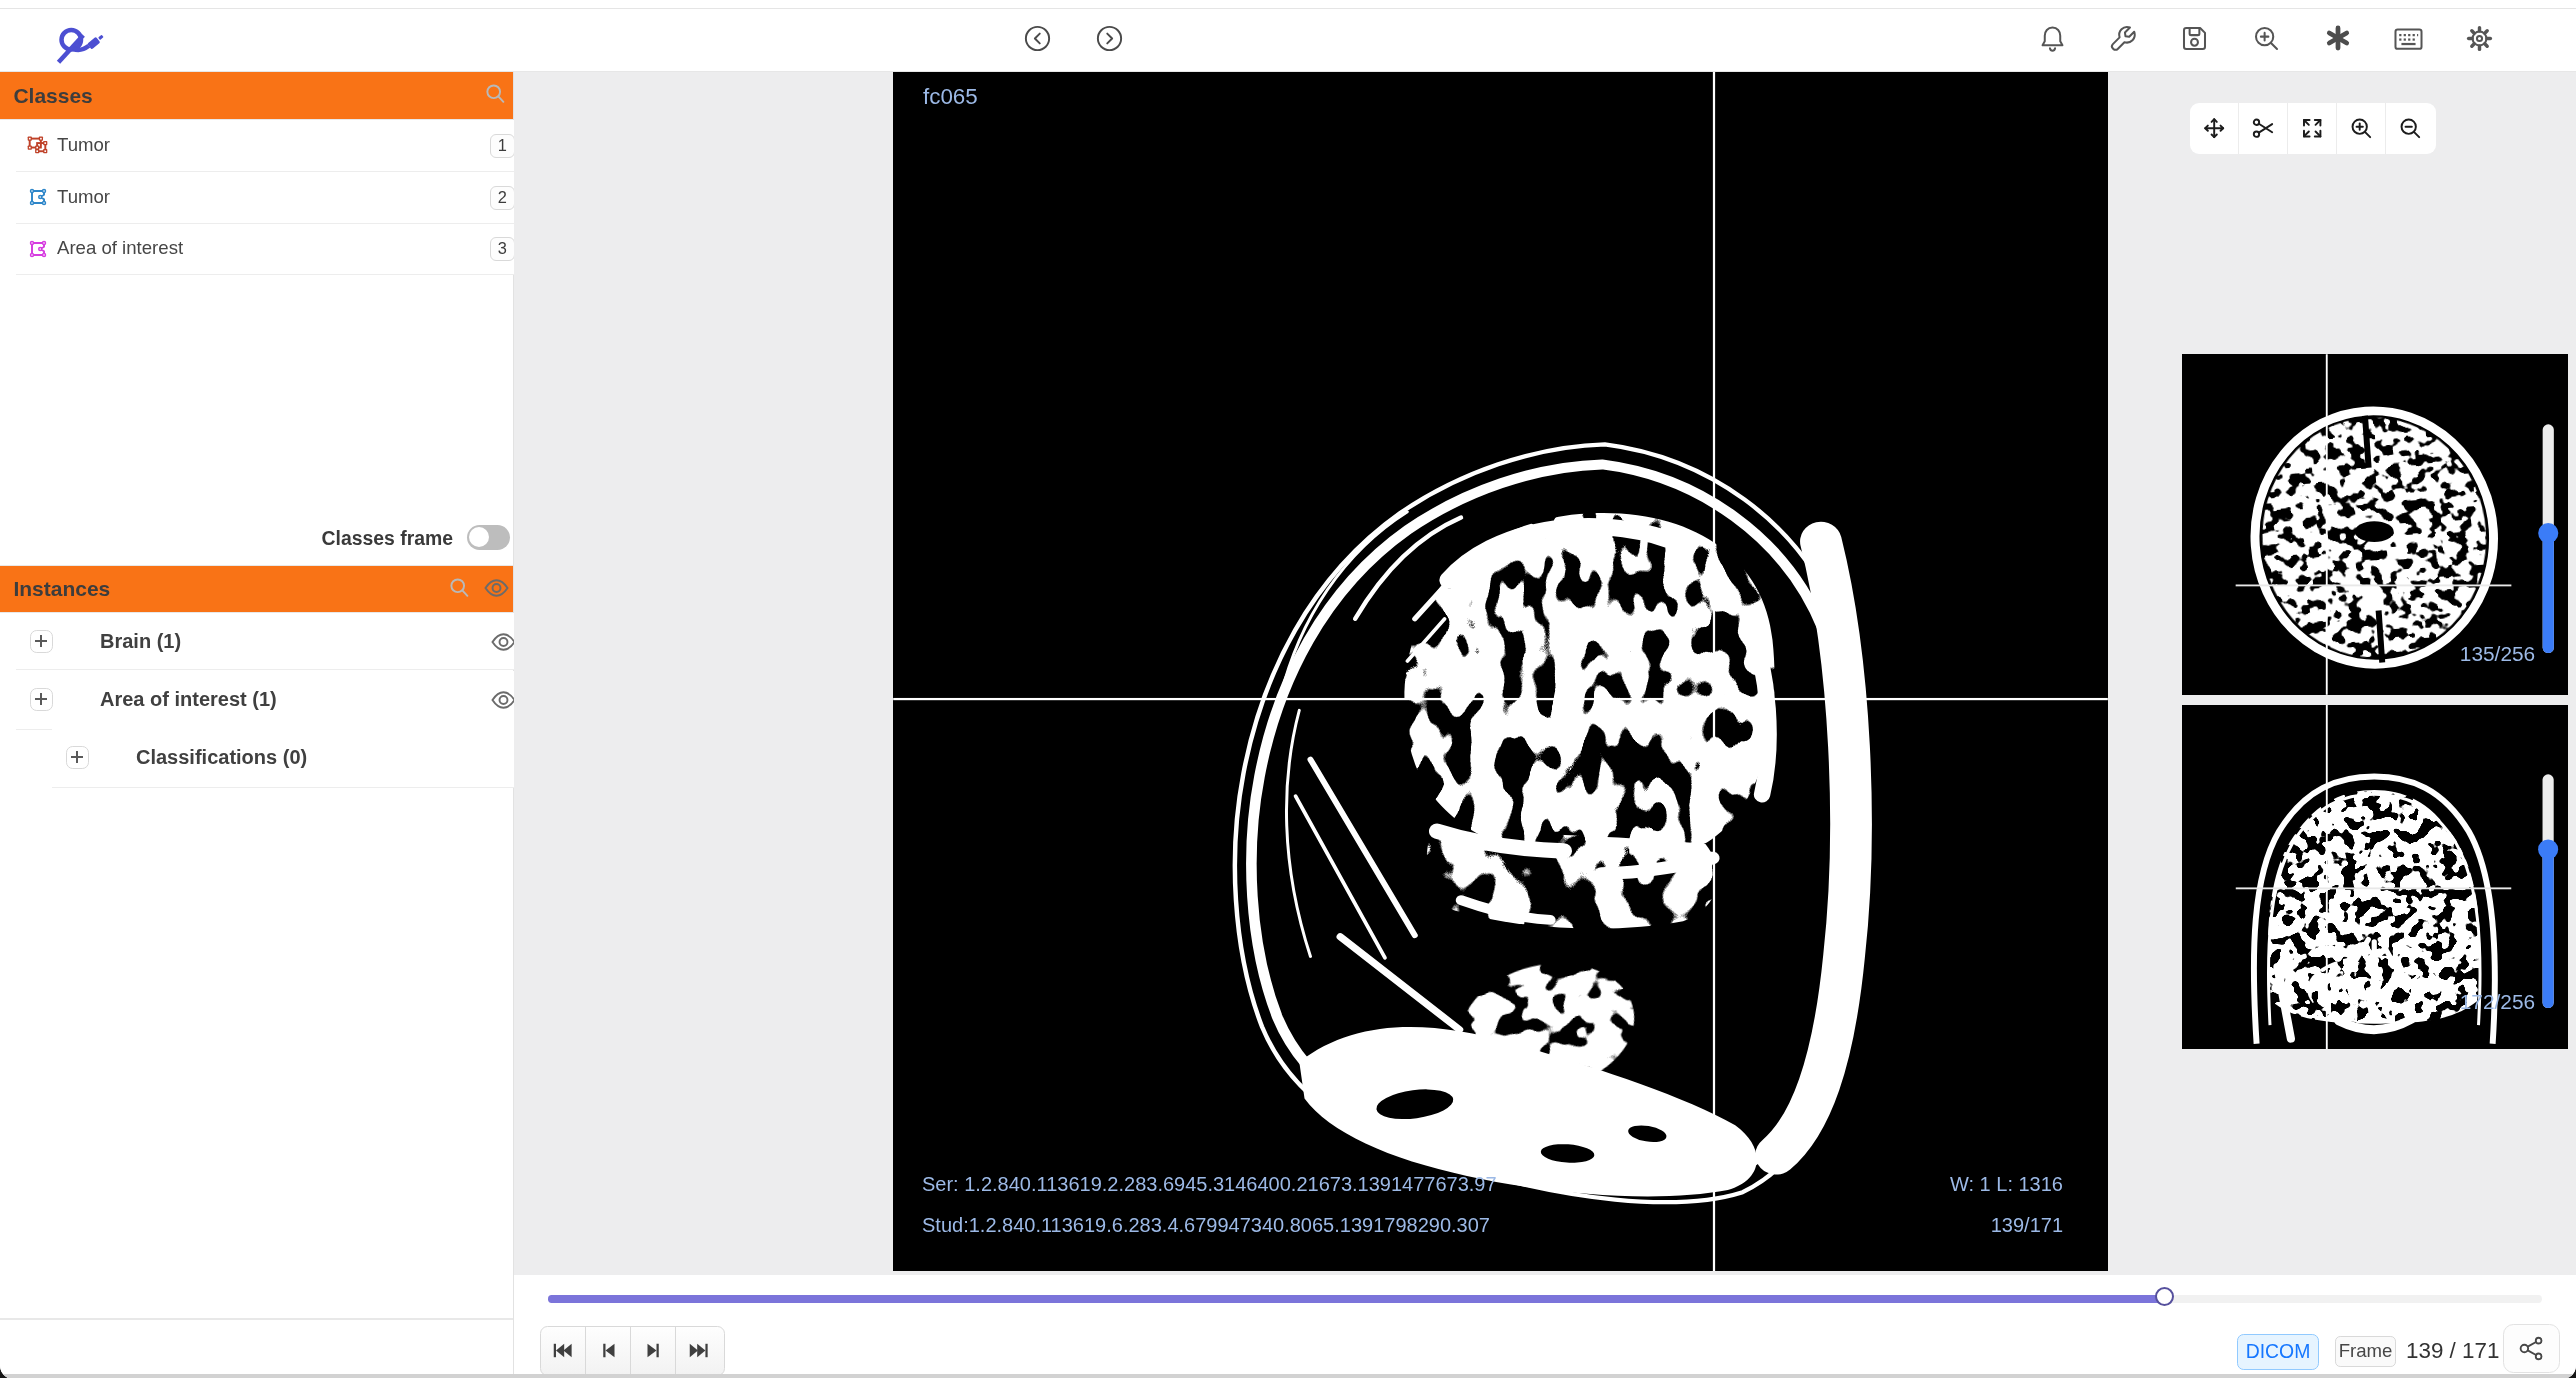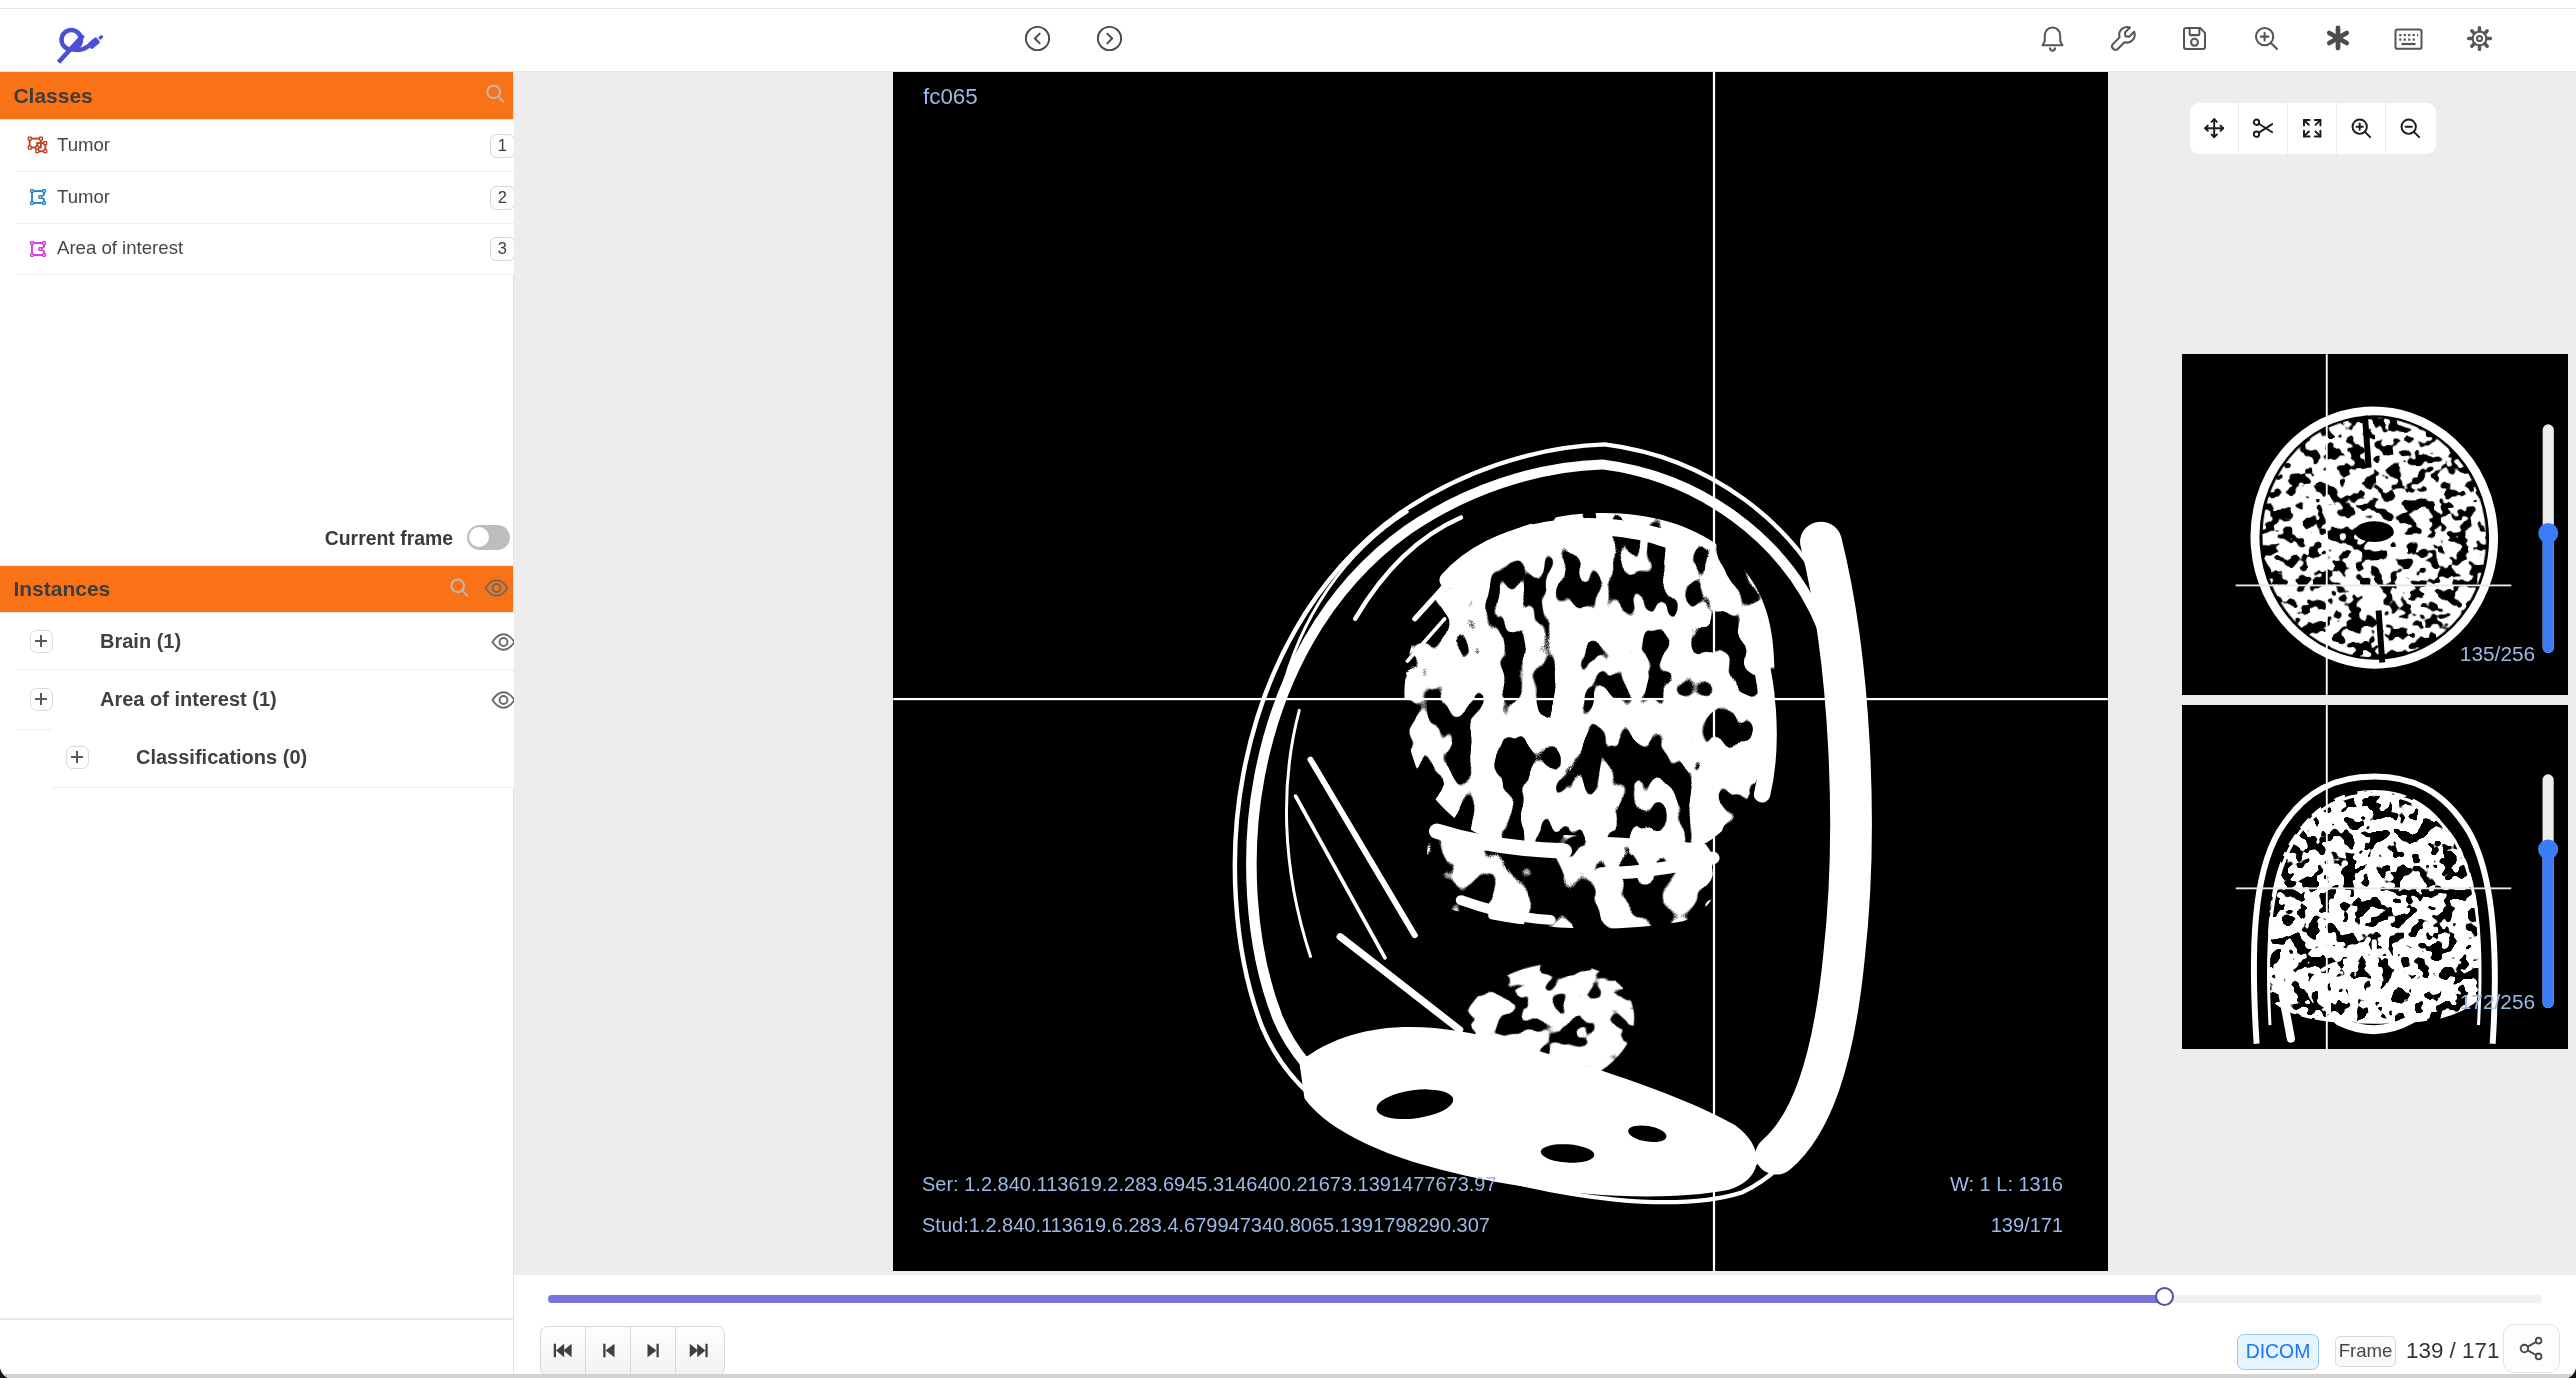--- a/index.html
+++ b/index.html
@@ -235,21 +235,21 @@
       <div class="ilabel" style="top:17px;">Area of interest (1)</div>
       <svg class="abs" style="left:475px; top:20px;" width="25" height="18" viewBox="0 0 34 24">
         <path d="M2 12 C7 4.5 12 1.5 17 1.5 C22 1.5 27 4.5 32 12 C27 19.5 22 22.5 17 22.5 C12 22.5 7 19.5 2 12 Z" fill="none" stroke="#6b6b6b" stroke-width="2.6"></path>
         <circle cx="17" cy="12" r="5.4" fill="none" stroke="#6b6b6b" stroke-width="2.6"></circle>
       </svg>
     </div>
     <div class="srow" style="top:657px; height:59px;margin-left:36px;">
       <div class="plusbtn" style="top:17px;"></div>
       <div class="ilabel" style="top:17px;">Classifications (0)</div>
     </div>
-    <div id="curframe">Current frame</div>
+    <div id="curframe">Classes frame</div>
     <div id="toggle">
         <div class="knob"></div>
       </div>
     <div id="sidebot"></div>
   </div>
   <div id="main">
 
     <div id="canvas">
       <svg width="1215" height="1199" viewBox="0 0 1630 1609">
         <defs>

